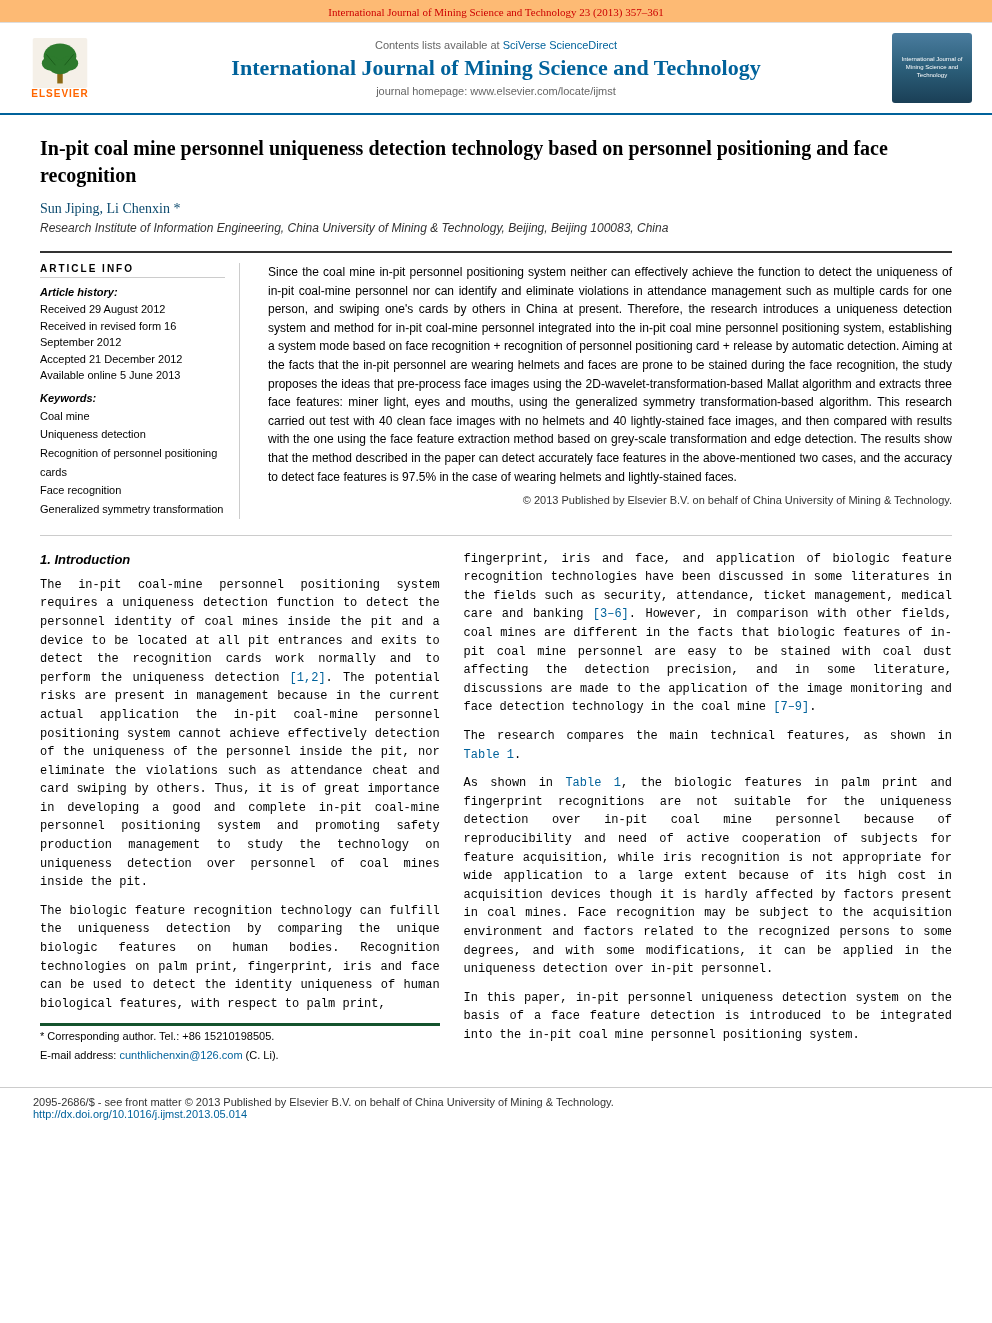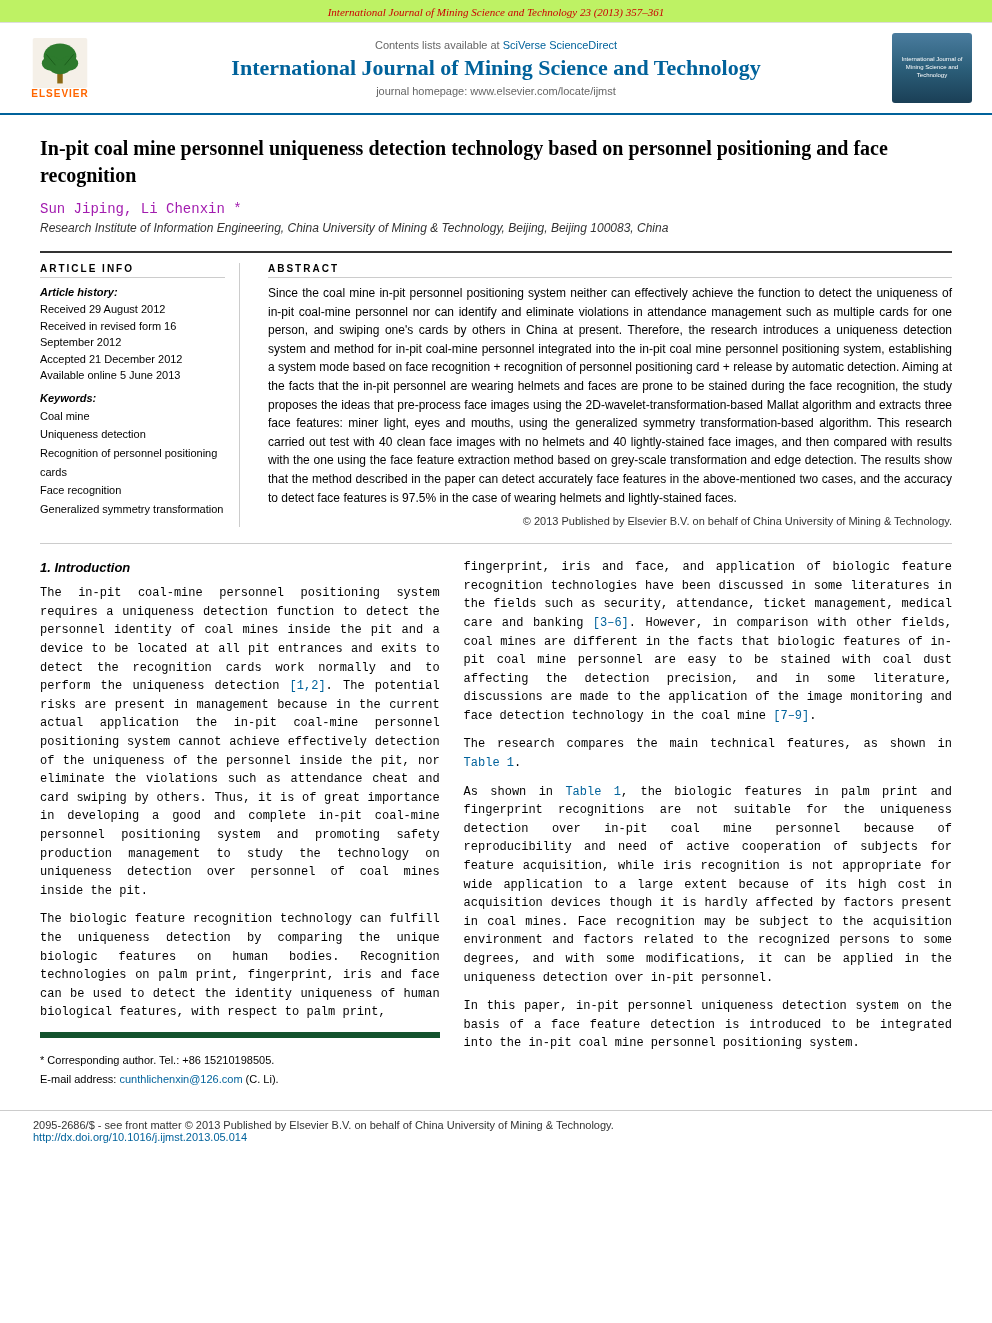--- a/index.html
+++ b/index.html
@@ -5,27 +5,26 @@
     * { box-sizing: border-box; margin: 0; padding: 0; }
     body {
       background: #fff;
       font-family: 'Times New Roman', Times, serif;
       font-size: 13px;
       color: #000;
       width: 992px;
       min-height: 1323px;
     }
     .top-bar {
-      background: #bef264;
+      background: #fdba74;
       text-align: center;
       padding: 6px 0 4px;
       font-size: 11px;
       color: #c00;
       border-bottom: 1px solid #ddd;
-      font-style: italic;
     }
     .journal-header {
       display: flex;
       align-items: center;
       padding: 10px 20px;
       border-bottom: 2px solid #00629b;
       gap: 10px;
     }
     .elsevier-logo {
       width: 80px;
@@ -95,23 +94,23 @@
     .paper-title {
       font-size: 20px;
       font-weight: bold;
       color: #000;
       line-height: 1.35;
       margin-bottom: 12px;
       font-family: 'Times New Roman', serif;
     }
     .authors {
       font-size: 14px;
-      color: #a21caf;
+      color: #0c4a6e;
       margin-bottom: 4px;
-      font-family: Liberation Mono, monospace;
+      font-family: Liberation Serif, serif;
     }
     .affiliation {
       font-size: 12px;
       color: #333;
       font-style: italic;
       margin-bottom: 16px;
       font-family: Arial, sans-serif;
     }
     .divider-thick {
       border: none;
@@ -220,22 +219,22 @@
       font-family: Arial, sans-serif;
     }
     .paragraph {
       margin-bottom: 10px;
       font-family: Liberation Mono, monospace;
       font-size: 12px;
       line-height: 1.55;
     }
     .ref-link { color: #00629b; text-decoration: none; }
     .footnote-area {
-      border-top: 6px solid #14532d;
-      padding-top: 14px;
+      border-top: 3px solid #14532d;
+      padding-top: 2px;
       font-size: 11px;
       font-family: Arial, sans-serif;
       color: #000;
     }
     .footnote-line {
       margin-bottom: 2px;
     }
     .bottom-bar {
       border-top: 1px solid #ccc;
       padding: 8px 33px;
@@ -313,21 +312,20 @@
       <div class="keywords-list">
         <div>Coal mine</div>
         <div>Uniqueness detection</div>
         <div>Recognition of personnel positioning cards</div>
         <div>Face recognition</div>
         <div>Generalized symmetry transformation</div>
       </div>
     </div>
 
     <div class="abstract-col">
-      <div class="abstract-title">ABSTRACT</div>
       <div class="abstract-text">Since the coal mine in-pit personnel positioning system neither can effectively achieve the function to detect the uniqueness of in-pit coal-mine personnel nor can identify and eliminate violations in attendance management such as multiple cards for one person, and swiping one's cards by others in China at present. Therefore, the research introduces a uniqueness detection system and method for in-pit coal-mine personnel integrated into the in-pit coal mine personnel positioning system, establishing a system mode based on face recognition + recognition of personnel positioning card + release by automatic detection. Aiming at the facts that the in-pit personnel are wearing helmets and faces are prone to be stained during the face recognition, the study proposes the ideas that pre-process face images using the 2D-wavelet-transformation-based Mallat algorithm and extracts three face features: miner light, eyes and mouths, using the generalized symmetry transformation-based algorithm. This research carried out test with 40 clean face images with no helmets and 40 lightly-stained face images, and then compared with results with the one using the face feature extraction method based on grey-scale transformation and edge detection. The results show that the method described in the paper can detect accurately face features in the above-mentioned two cases, and the accuracy to detect face features is 97.5% in the case of wearing helmets and lightly-stained faces.</div>
       <div class="copyright-line">© 2013 Published by Elsevier B.V. on behalf of China University of Mining &amp; Technology.</div>
     </div>
   </div>
 
   <hr class="divider-thin">
 
   <div class="main-content">
 
     <div class="left-col">

